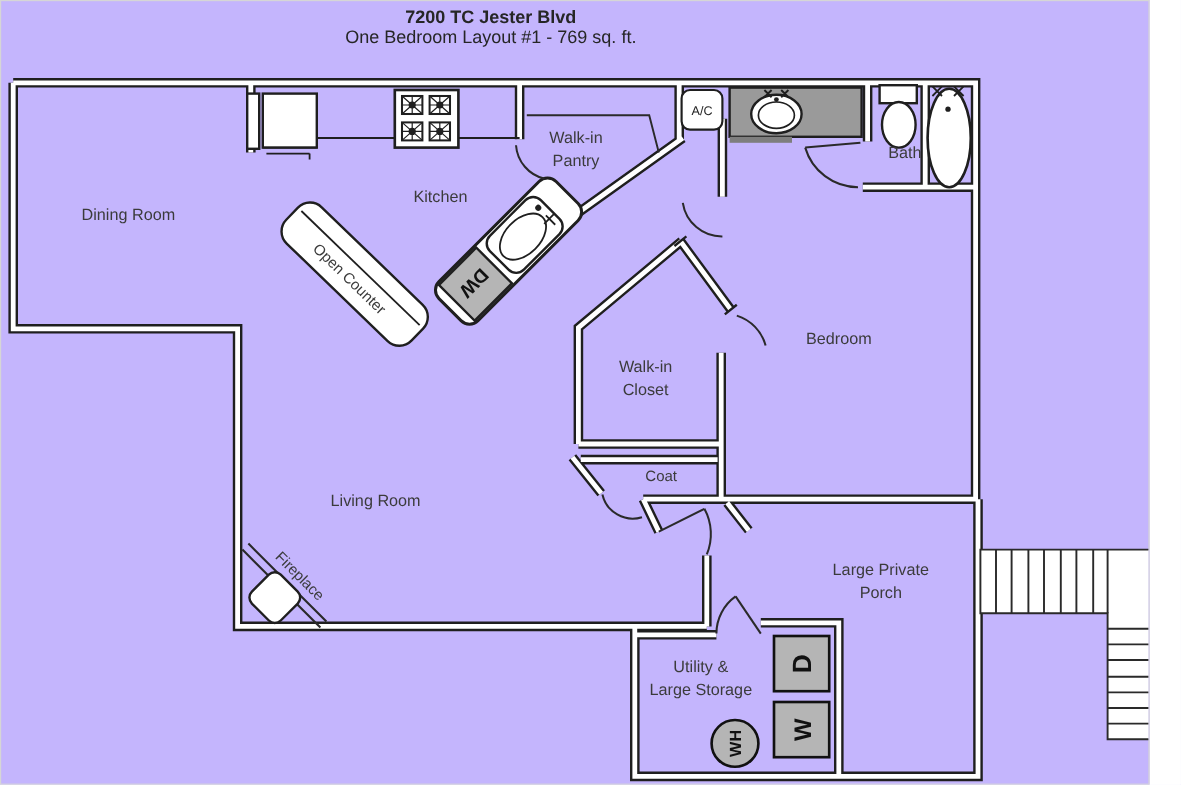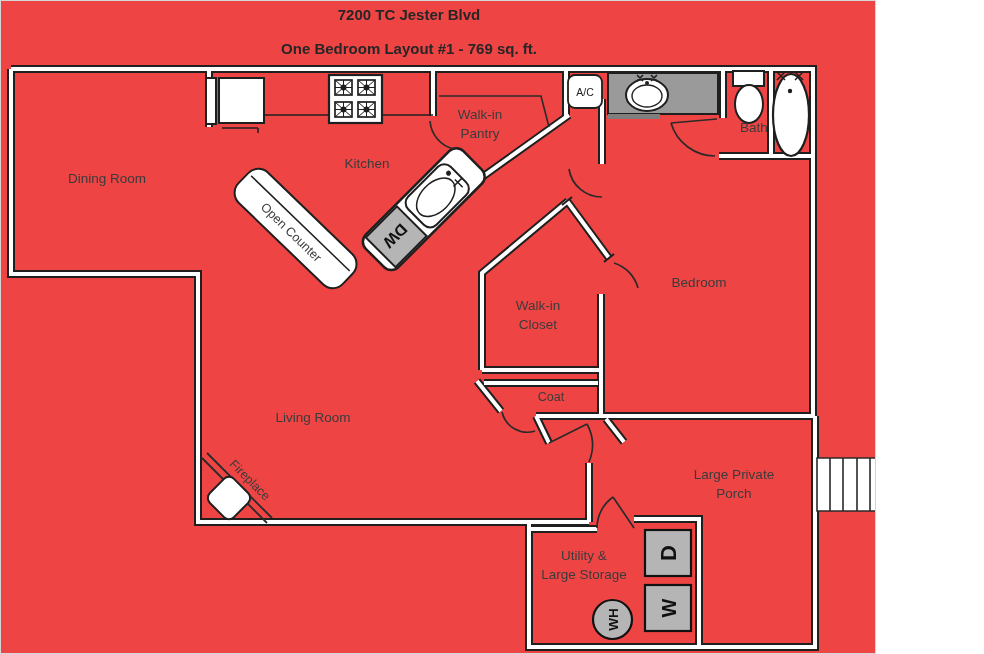--- a/index.html
+++ b/index.html
@@ -1,23 +1,23 @@
 <!DOCTYPE html>
 <html><head>
 <meta charset="utf-8">
 <style>
   html,body{margin:0;padding:0;background:#ffffff;}
   .stage{
-    position:relative;width:876px;height:654px;background:#ef4444;
+    position:relative;width:958px;height:654px;background:#c4b5fd;
     border:1px solid #d6d6d6;box-sizing:border-box;overflow:hidden;
     font-family:"Liberation Sans", sans-serif;
   }
   .titleblock{position:absolute;top:6px;left:0;width:816px;text-align:center;color:#262626;}
   .titleblock .t1{font-size:15px;font-weight:bold;line-height:16px;}
-  .titleblock .t2{font-size:15px;font-weight:bold;line-height:17px;margin-top:17px;}
+  .titleblock .t2{font-size:15px;font-weight:normal;line-height:17px;}
   .titleblock .t3{font-size:12.5px;font-style:italic;line-height:15px;color:#333;}
   svg text{font-family:"Liberation Sans", sans-serif;}
   .roomlabel{font-size:13.5px;fill:#3b3b3b;}
   .smalllabel{font-size:12.5px;fill:#3b3b3b;}
   .tinylabel{font-size:10.5px;fill:#222;}
   .appltext{font-weight:bold;fill:#111;}
 </style>
 </head>
 <body>
 

